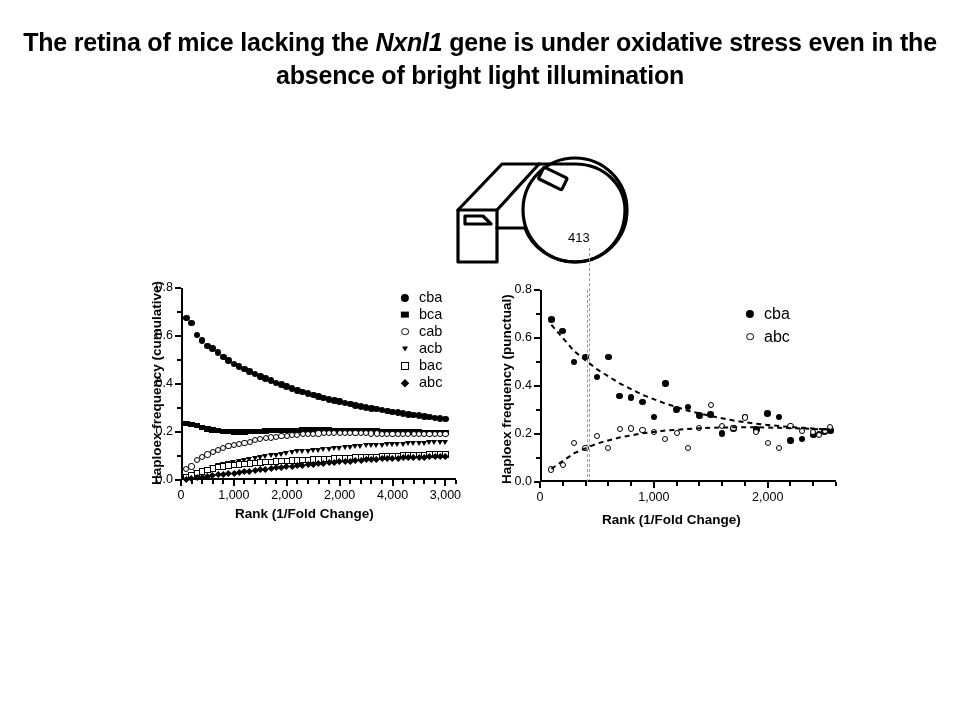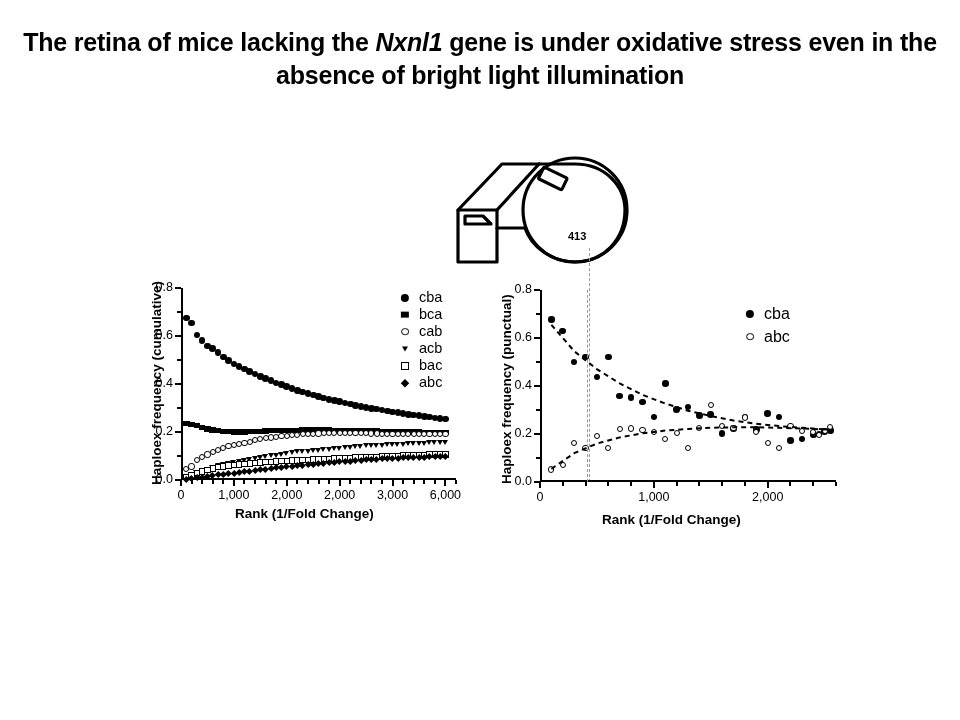--- a/index.html
+++ b/index.html
@@ -117,22 +117,22 @@
   }
   .legend-right .legend-row { height: 23px; }
   .legend-right .legend-label { font-size: 16px; }
 
   
   #whistle { position: absolute; left: 455px; top: 148px; }
   #whistle-number {
     position: absolute;
     left: 568px;
     top: 230px;
-    font-size: 11px;
-    font-weight: bold;
+    font-size: 13px;
+    font-weight: normal;
   }
   #marker-line {
     position: absolute;
     left: 589px;
     top: 248px;
     width: 0;
     height: 234px;
     border-left: 1.6px dashed #9a9a9a;
   }
 </style>
@@ -223,23 +223,23 @@
     <div class="tick" style="left: 37px; top: 36px; width: 4px; height: 2px;"></div>
     <div class="tick" style="left: 40px; top: 205px; width: 2px; height: 6px;"></div>
     <div class="xtick-label" style="left: 15px; top: 213px; width: 52px;">0</div>
     <div class="tick" style="left: 92.8846px; top: 205px; width: 2px; height: 6px;"></div>
     <div class="xtick-label" style="left: 67.8846px; top: 213px; width: 52px;">1,000</div>
     <div class="tick" style="left: 145.769px; top: 205px; width: 2px; height: 6px;"></div>
     <div class="xtick-label" style="left: 120.769px; top: 213px; width: 52px;">2,000</div>
     <div class="tick" style="left: 198.654px; top: 205px; width: 2px; height: 6px;"></div>
     <div class="xtick-label" style="left: 173.654px; top: 213px; width: 52px;">2,000</div>
     <div class="tick" style="left: 251.538px; top: 205px; width: 2px; height: 6px;"></div>
-    <div class="xtick-label" style="left: 226.538px; top: 213px; width: 52px;">3,000</div>
+    <div class="xtick-label" style="left: 226.538px; top: 213px; width: 52px;">4,000</div>
     <div class="tick" style="left: 304.423px; top: 205px; width: 2px; height: 6px;"></div>
-    <div class="xtick-label" style="left: 279.423px; top: 213px; width: 52px;">6,000</div>
+    <div class="xtick-label" style="left: 279.423px; top: 213px; width: 52px;">3,000</div>
     <div class="tick" style="left: 50.5769px; top: 205px; width: 2px; height: 4px;"></div>
     <div class="tick" style="left: 61.1538px; top: 205px; width: 2px; height: 4px;"></div>
     <div class="tick" style="left: 71.7308px; top: 205px; width: 2px; height: 4px;"></div>
     <div class="tick" style="left: 82.3077px; top: 205px; width: 2px; height: 4px;"></div>
     <div class="tick" style="left: 103.462px; top: 205px; width: 2px; height: 4px;"></div>
     <div class="tick" style="left: 114.038px; top: 205px; width: 2px; height: 4px;"></div>
     <div class="tick" style="left: 124.615px; top: 205px; width: 2px; height: 4px;"></div>
     <div class="tick" style="left: 135.192px; top: 205px; width: 2px; height: 4px;"></div>
     <div class="tick" style="left: 156.346px; top: 205px; width: 2px; height: 4px;"></div>
     <div class="tick" style="left: 166.923px; top: 205px; width: 2px; height: 4px;"></div>

